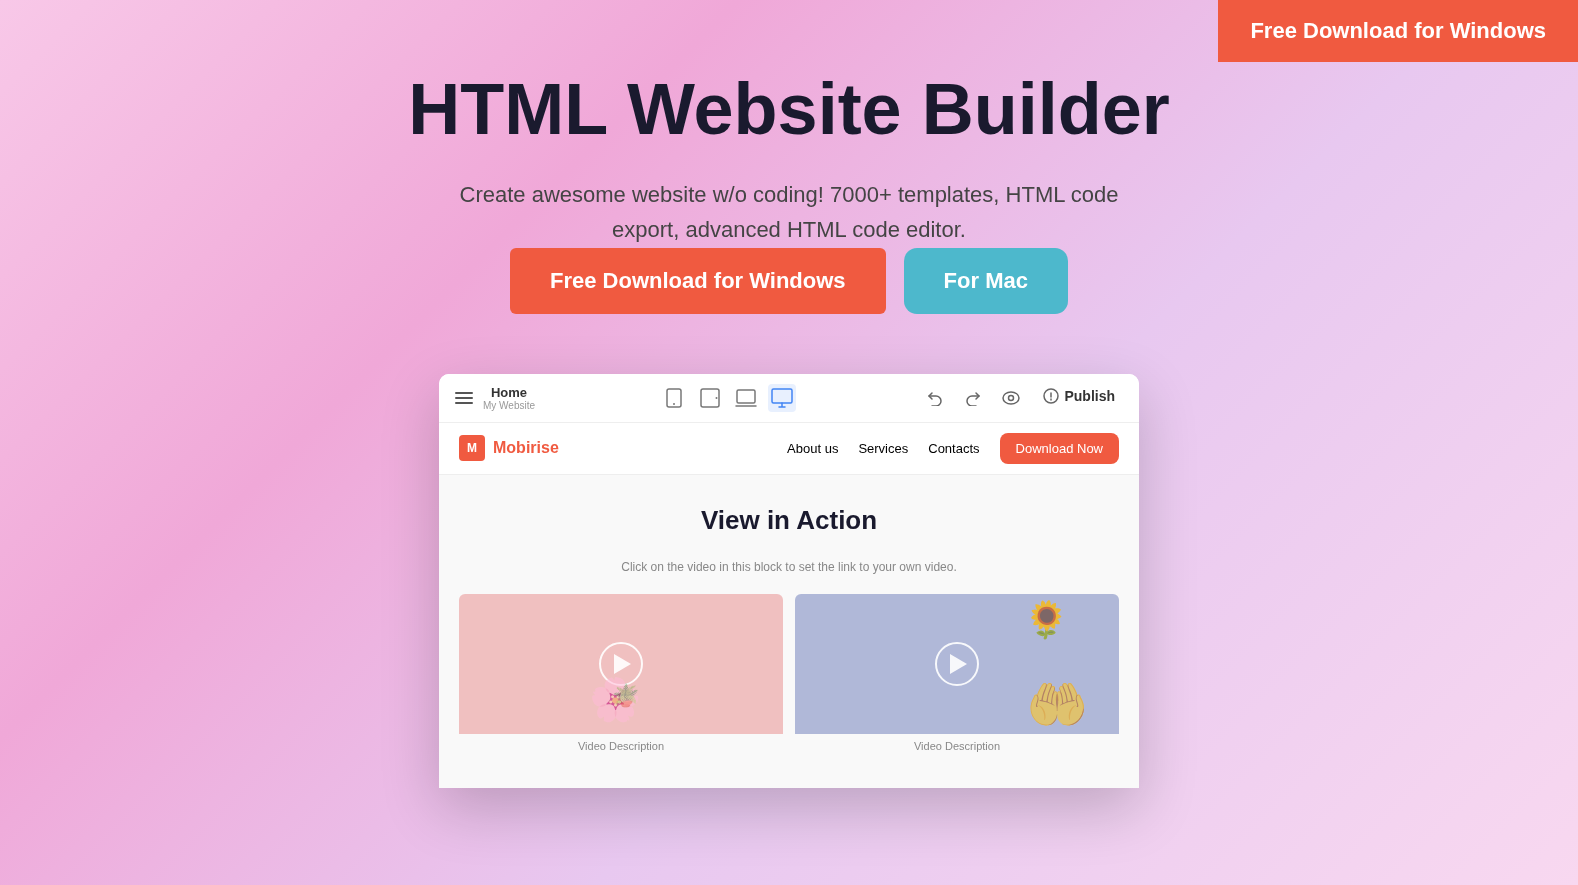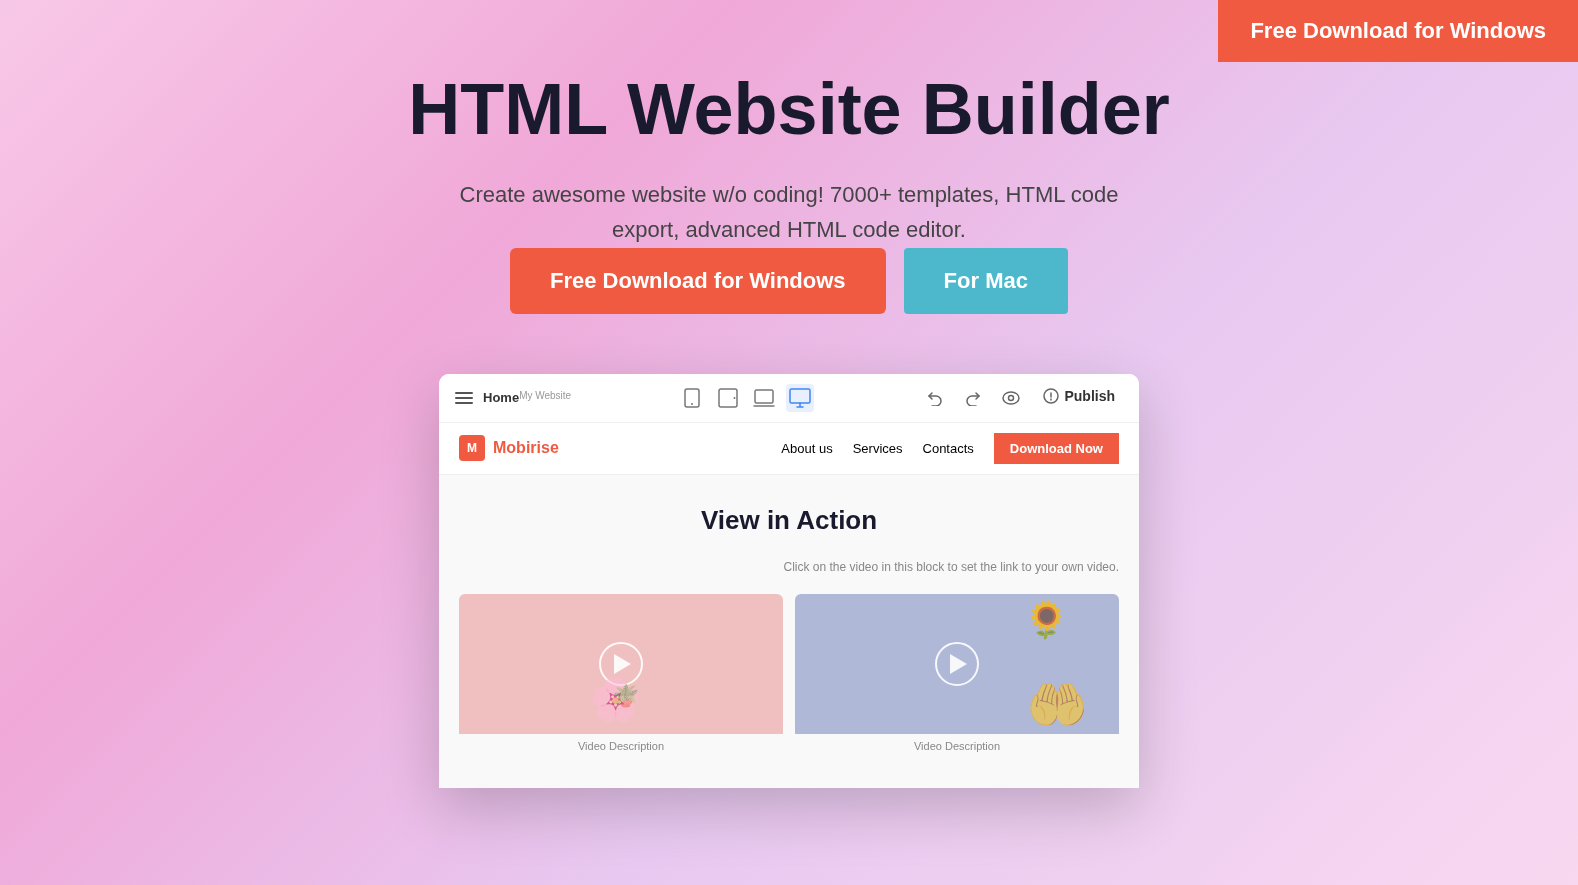--- a/index.html
+++ b/index.html
@@ -73,21 +73,21 @@
       cursor: pointer;
     }
 
     .btn-mac {
       background: #4db8cc;
       color: white;
       font-size: 22px;
       font-weight: 700;
       padding: 20px 40px;
       border: none;
-      border-radius: 4px;
+      border-radius: 13px;
       cursor: pointer;
     }
 
     
     .app-preview-wrapper {
       width: 700px;
       max-width: 100%;
       position: relative;
     }
 
@@ -124,20 +124,21 @@
     .hamburger-icon span {
       display: block;
       width: 18px;
       height: 2px;
       background: #555;
       border-radius: 1px;
     }
 
     .home-page-info {
       display: flex;
+      flex-direction: column;
     }
     .home-page-name {
       font-size: 13px;
       font-weight: 600;
       color: #333;
     }
     .home-page-site {
       font-size: 10px;
       color: #999;
     }
@@ -238,42 +239,42 @@
     .app-nav-link {
       font-size: 13px;
       color: #000000;
       cursor: pointer;
     }
 
     .app-nav-cta {
       background: #f05a40;
       color: white;
       font-size: 13px;
-      font-weight: 700;
+      font-weight: 400;
       padding: 8px 16px;
-      border-radius: 0;
+      border-radius: 8px;
       cursor: pointer;
     }
 
     
     .app-content {
       background: #f9f9f9;
       padding: 30px 20px 20px;
     }
 
     .app-content-title {
       text-align: center;
       font-size: 26px;
       font-weight: 800;
       color: #1a1a2e;
       margin-bottom: 24px;
     }
 
     .app-content-subtitle {
-      text-align: right;
+      text-align: center;
       font-size: 12px;
       color: #888;
       margin-bottom: 20px;
     }
 
     .video-grid {
       display: grid;
       grid-template-columns: 1fr 1fr;
       gap: 12px;
       margin-bottom: 12px;

